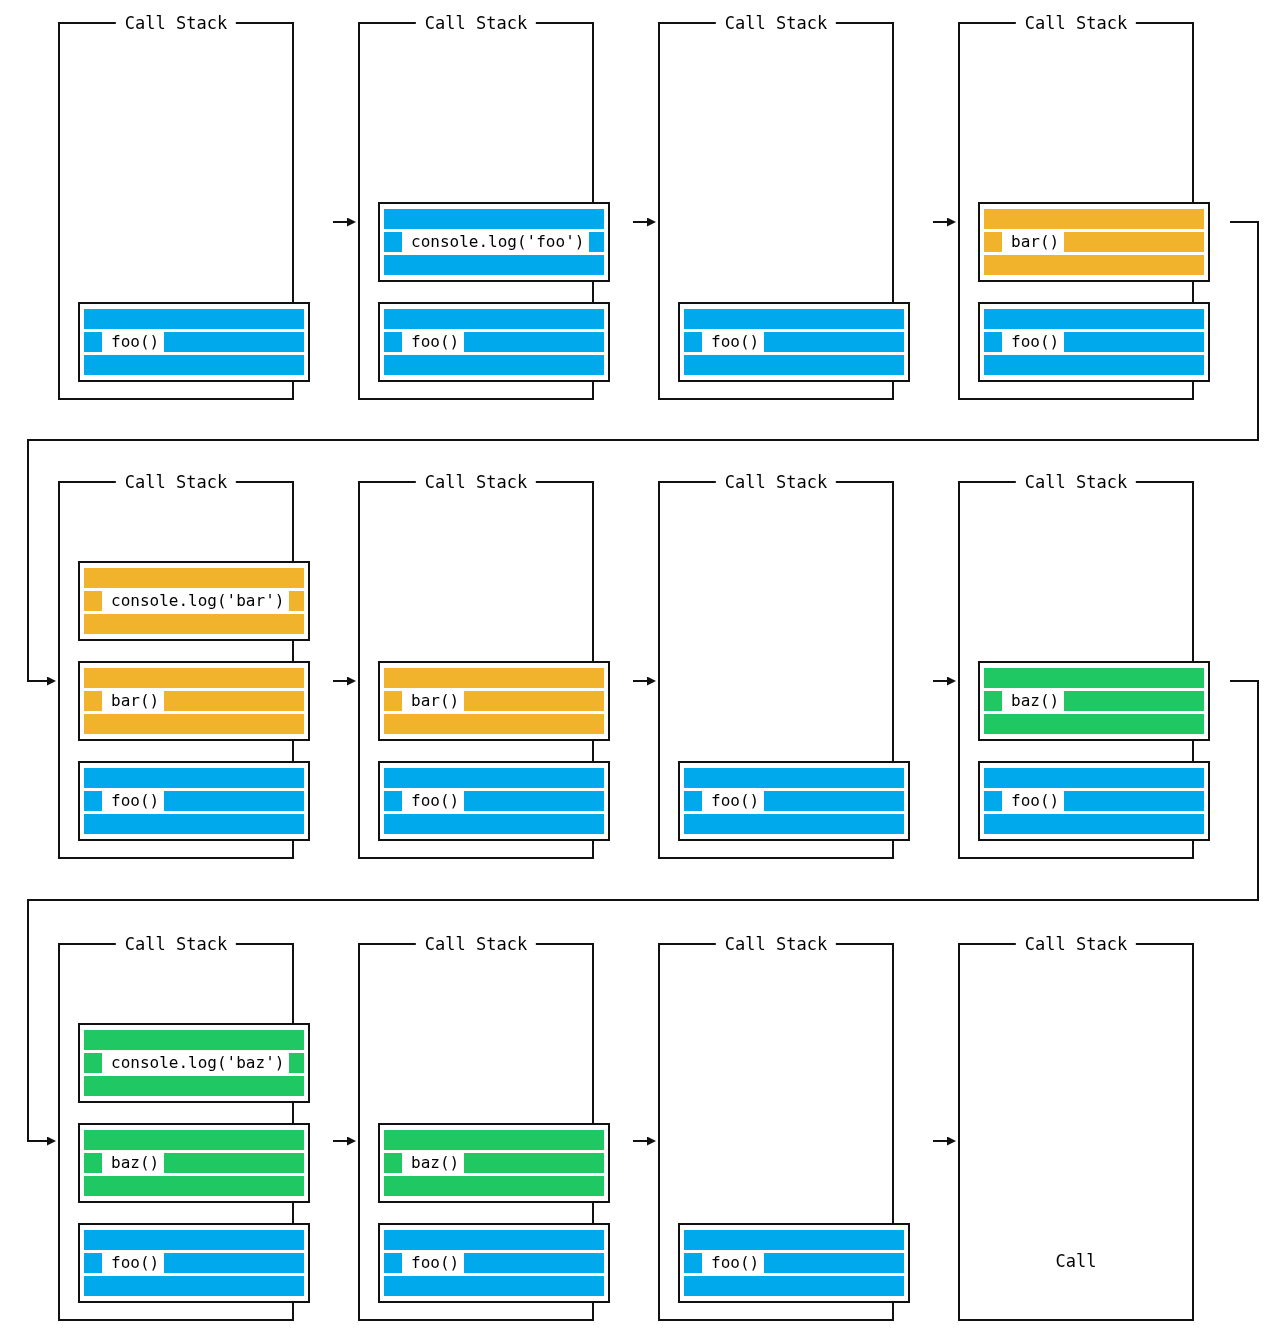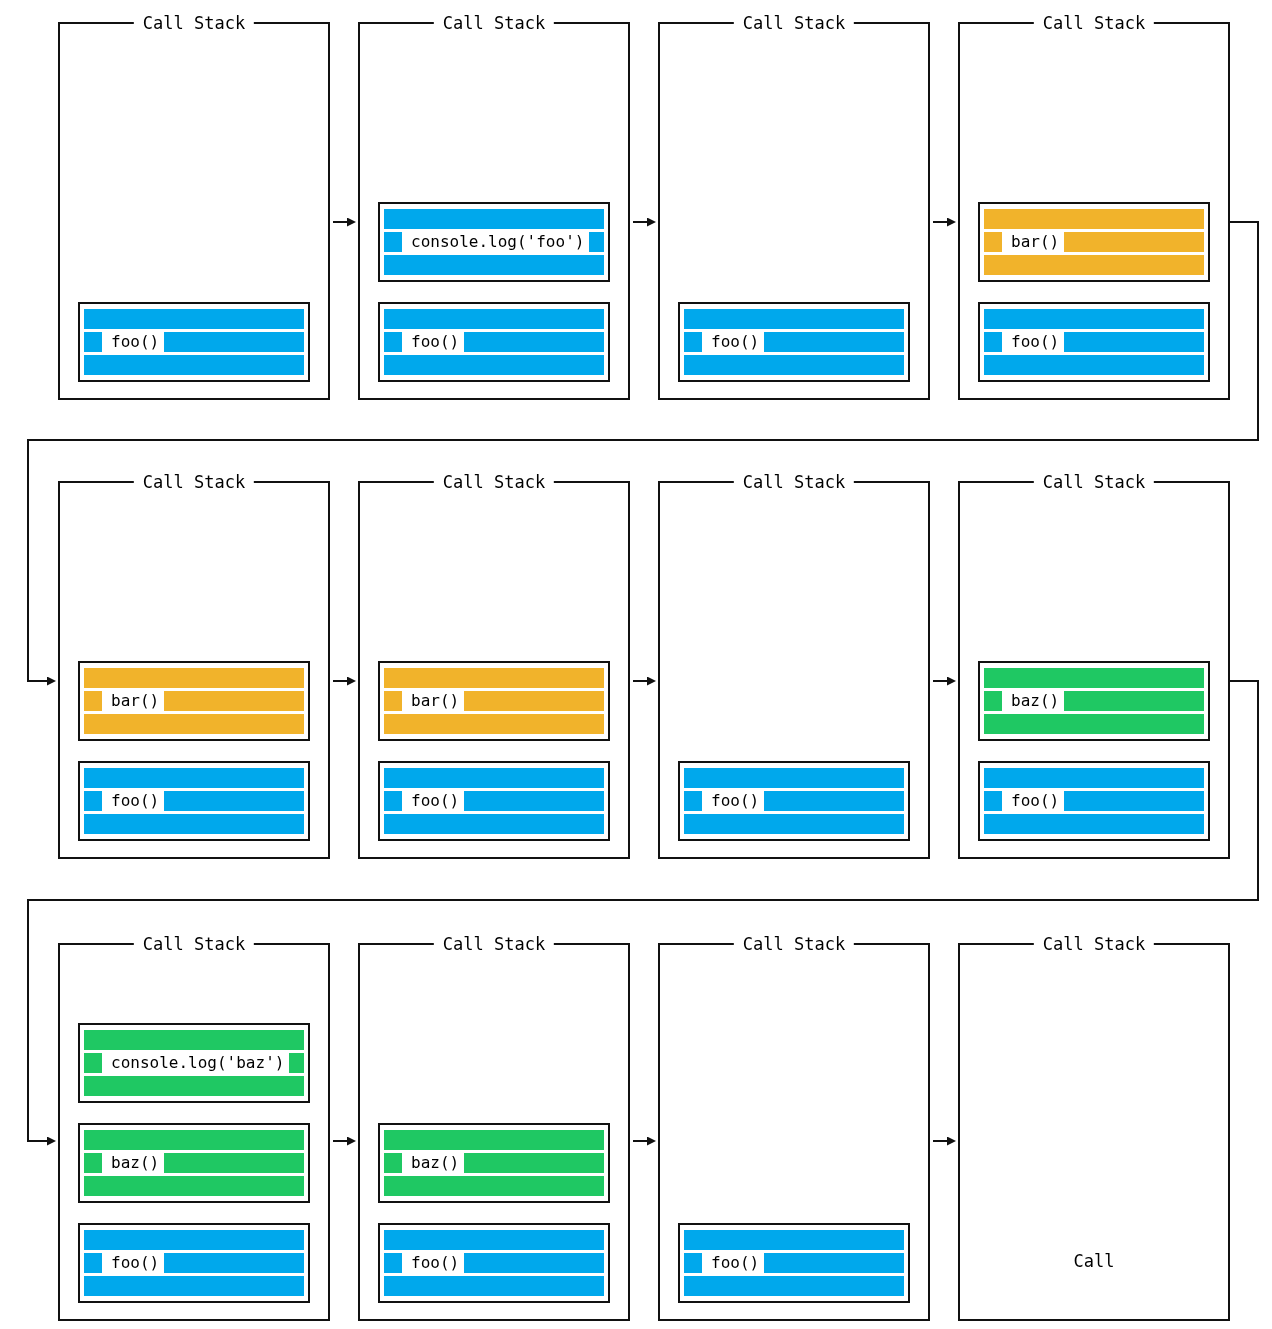--- a/index.html
+++ b/index.html
@@ -12,21 +12,21 @@
     overflow: hidden;
   }
   .overlay {
     position: absolute;
     left: 0; top: 0;
     width: 1272px; height: 1329px;
     pointer-events: none;
   }
   .panel {
     position: absolute;
-    width: 272px;
+    width: 236px;
     height: 378px;
     border: 2px solid #111111;
     background: #ffffff;
     box-sizing: border-box;
   }
   .legend {
     position: absolute;
     top: -11px;
     left: 50%;
     transform: translateX(-50%);
@@ -163,20 +163,29 @@
         <div class="stripe mid">
           <span class="chip" style="background: rgb(0, 168, 236);"></span>
           <span class="flabel">foo()</span>
           <span class="fill" style="background: rgb(0, 168, 236);"></span>
         </div>
         <div class="stripe" style="background: rgb(0, 168, 236);"></div>
       </div>
     </div>
     <div class="panel" style="left: 58px; top: 481px;">
       <span class="legend">Call Stack</span>
+      <div class="frame" style="top: 78px;">
+        <div class="stripe" style="background: rgb(241, 179, 43);"></div>
+        <div class="stripe mid">
+          <span class="chip" style="background: rgb(241, 179, 43);"></span>
+          <span class="flabel">console.log('bar')</span>
+          <span class="fill" style="background: rgb(241, 179, 43);"></span>
+        </div>
+        <div class="stripe" style="background: rgb(241, 179, 43);"></div>
+      </div>
       <div class="frame" style="top: 178px;">
         <div class="stripe" style="background: rgb(241, 179, 43);"></div>
         <div class="stripe mid">
           <span class="chip" style="background: rgb(241, 179, 43);"></span>
           <span class="flabel">bar()</span>
           <span class="fill" style="background: rgb(241, 179, 43);"></span>
         </div>
         <div class="stripe" style="background: rgb(241, 179, 43);"></div>
       </div>
       <div class="frame" style="top: 278px;">

